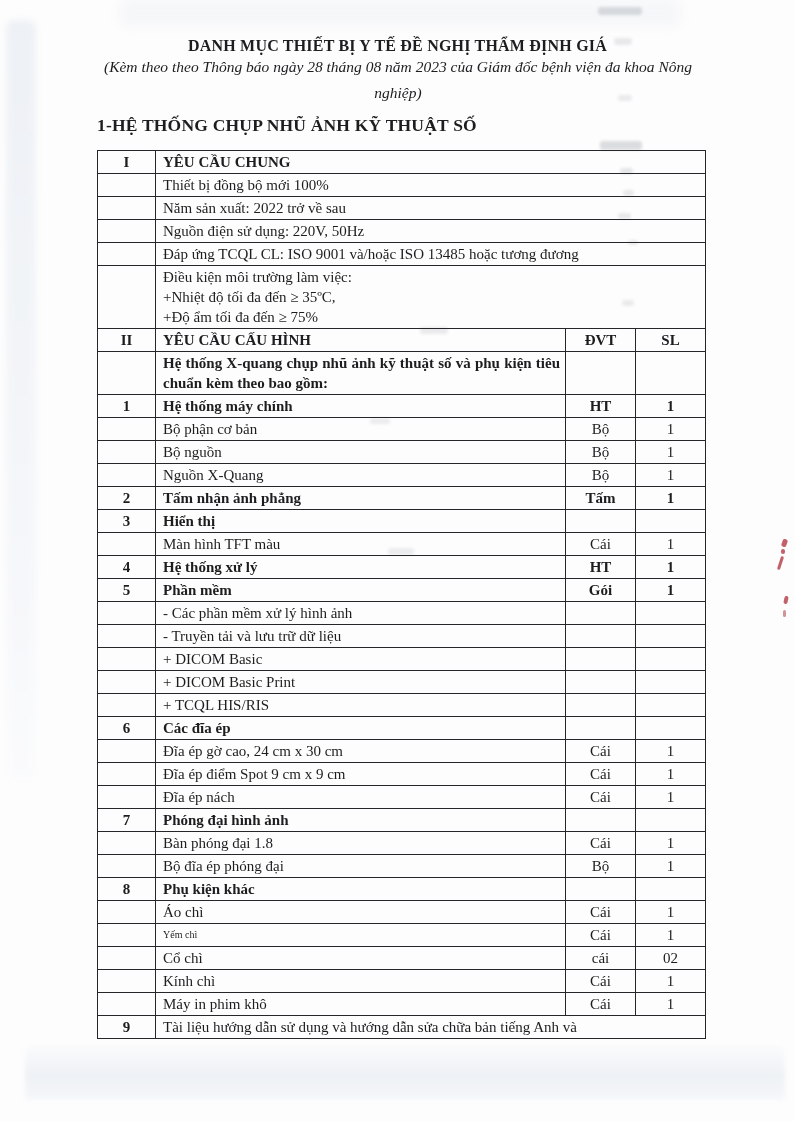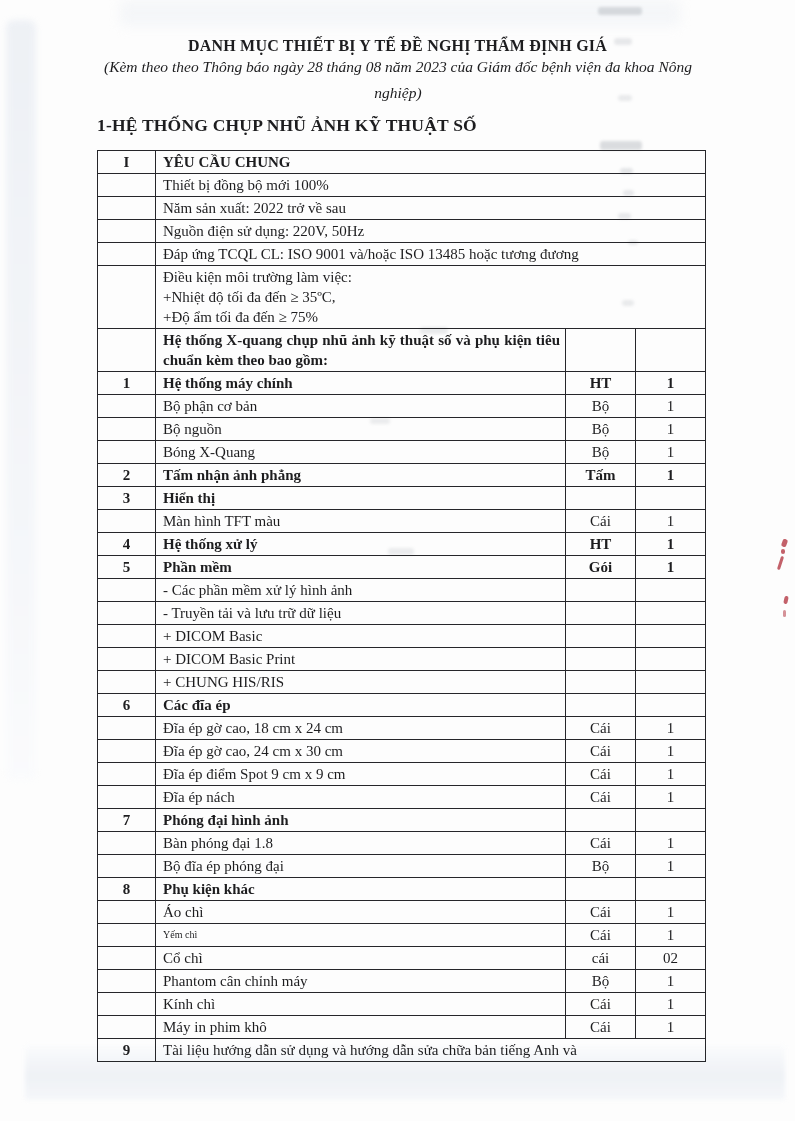--- a/index.html
+++ b/index.html
@@ -138,20 +138,26 @@
         <tr>
     <td class="c-no"></td>
     <td class="c-desc" colspan="3">
             <div>Điều kiện môi trường làm việc:</div>
             <div>+Nhiệt độ tối đa đến ≥ 35ºC,</div>
             <div>+Độ ẩm tối đa đến ≥ 75%</div>
           </td>
 
   </tr>
         <tr class="bold">
+    <td class="c-no">II</td>
+    <td class="c-desc">YÊU CẦU CẤU HÌNH</td>
+    <td class="c-dvt">ĐVT</td>
+    <td class="c-sl">SL</td>
+  </tr>
+        <tr class="bold">
     <td class="c-no"></td>
     <td class="c-desc justify">Hệ thống X-quang chụp nhũ ảnh kỹ thuật số và phụ kiện tiêu chuẩn kèm theo bao gồm:</td>
     <td class="c-dvt"></td>
     <td class="c-sl"></td>
   </tr>
         <tr class="bold">
     <td class="c-no">1</td>
     <td class="c-desc">Hệ thống máy chính</td>
     <td class="c-dvt">HT</td>
     <td class="c-sl">1</td>
@@ -163,21 +169,21 @@
     <td class="c-sl">1</td>
   </tr>
         <tr>
     <td class="c-no"></td>
     <td class="c-desc">Bộ nguồn</td>
     <td class="c-dvt">Bộ</td>
     <td class="c-sl">1</td>
   </tr>
         <tr>
     <td class="c-no"></td>
-    <td class="c-desc">Bóng X-Quang</td>
+    <td class="c-desc">Nguồn X-Quang</td>
     <td class="c-dvt">Bộ</td>
     <td class="c-sl">1</td>
   </tr>
         <tr class="bold">
     <td class="c-no">2</td>
     <td class="c-desc">Tấm nhận ảnh phẳng</td>
     <td class="c-dvt">Tấm</td>
     <td class="c-sl">1</td>
   </tr>
         <tr class="bold">
@@ -223,35 +229,29 @@
     <td class="c-sl"></td>
   </tr>
         <tr>
     <td class="c-no"></td>
     <td class="c-desc">+ DICOM Basic Print</td>
     <td class="c-dvt"></td>
     <td class="c-sl"></td>
   </tr>
         <tr>
     <td class="c-no"></td>
-    <td class="c-desc">+ CHUNG HIS/RIS</td>
+    <td class="c-desc">+ TCQL HIS/RIS</td>
     <td class="c-dvt"></td>
     <td class="c-sl"></td>
   </tr>
         <tr class="bold">
     <td class="c-no">6</td>
     <td class="c-desc">Các đĩa ép</td>
     <td class="c-dvt"></td>
     <td class="c-sl"></td>
-  </tr>
-        <tr>
-    <td class="c-no"></td>
-    <td class="c-desc">Đĩa ép gờ cao, 18 cm x 24 cm</td>
-    <td class="c-dvt">Cái</td>
-    <td class="c-sl">1</td>
   </tr>
         <tr>
     <td class="c-no"></td>
     <td class="c-desc">Đĩa ép gờ cao, 24 cm x 30 cm</td>
     <td class="c-dvt">Cái</td>
     <td class="c-sl">1</td>
   </tr>
         <tr>
     <td class="c-no"></td>
     <td class="c-desc">Đĩa ép điểm Spot 9 cm x 9 cm</td>
@@ -301,26 +301,20 @@
     <td class="c-sl">1</td>
   </tr>
         <tr>
     <td class="c-no"></td>
     <td class="c-desc">Cổ chì</td>
     <td class="c-dvt">cái</td>
     <td class="c-sl">02</td>
   </tr>
         <tr>
     <td class="c-no"></td>
-    <td class="c-desc">Phantom cân chỉnh máy</td>
-    <td class="c-dvt">Bộ</td>
-    <td class="c-sl">1</td>
-  </tr>
-        <tr>
-    <td class="c-no"></td>
     <td class="c-desc">Kính chì</td>
     <td class="c-dvt">Cái</td>
     <td class="c-sl">1</td>
   </tr>
         <tr>
     <td class="c-no"></td>
     <td class="c-desc">Máy in phim khô</td>
     <td class="c-dvt">Cái</td>
     <td class="c-sl">1</td>
   </tr>

